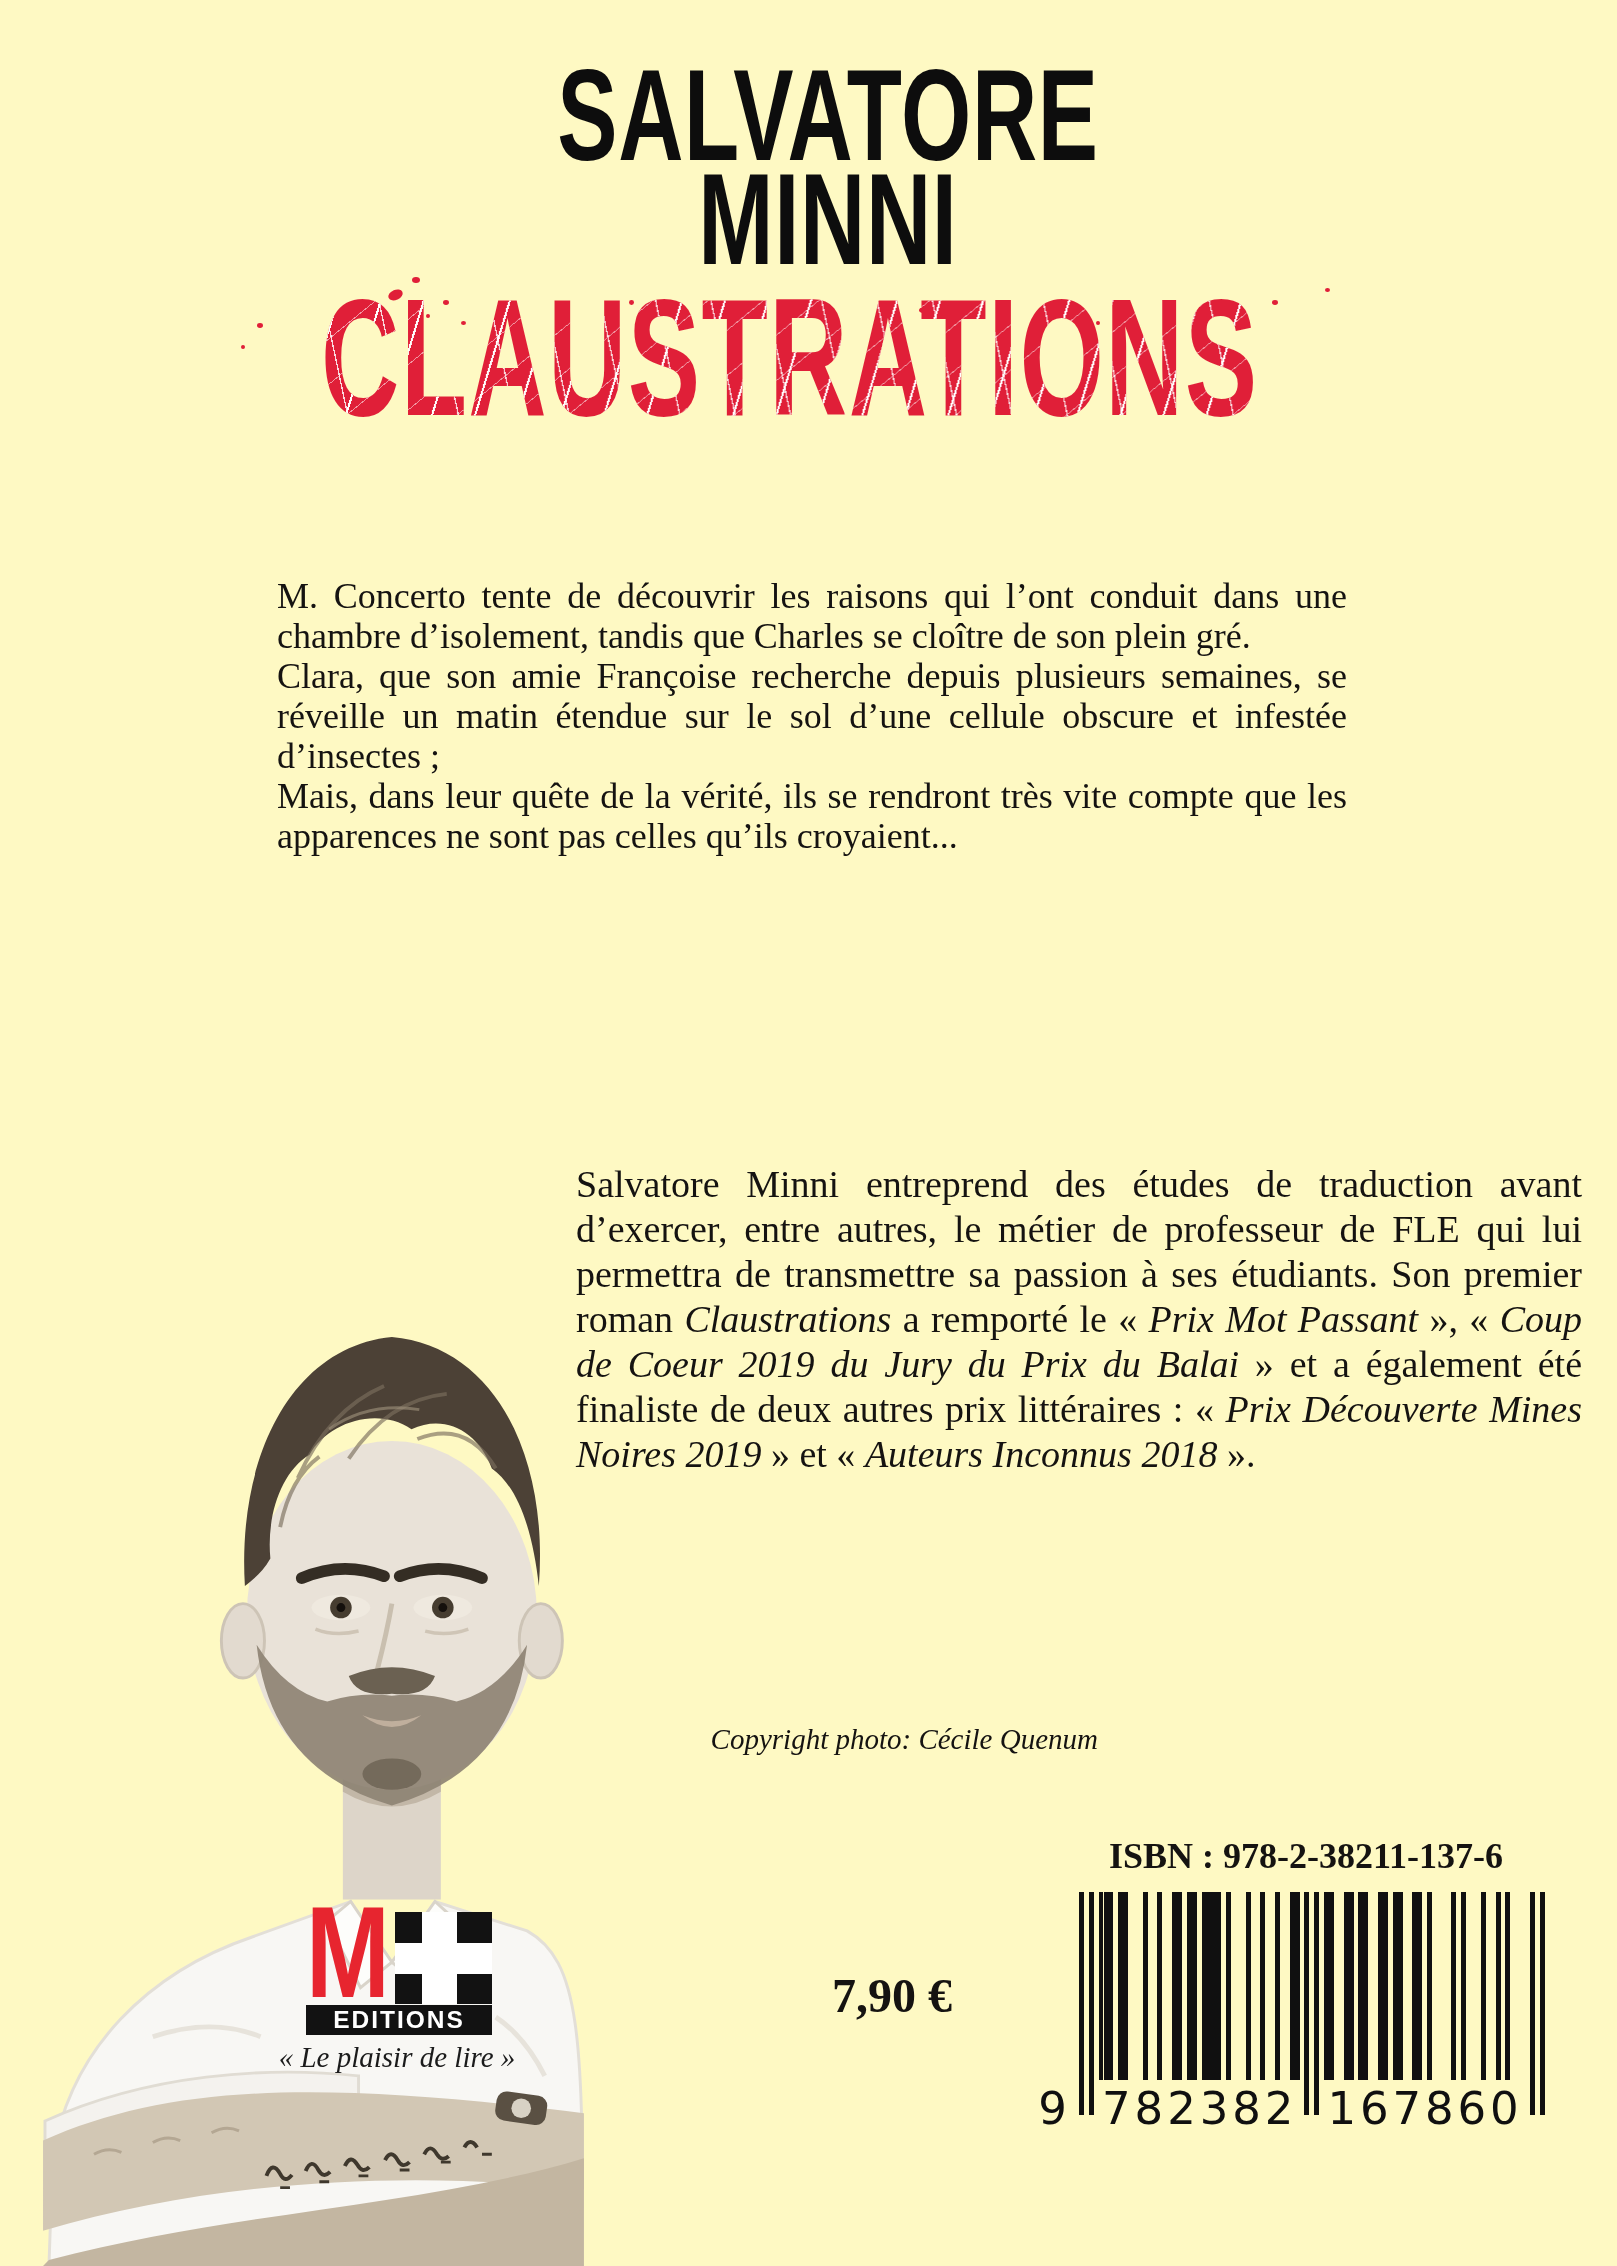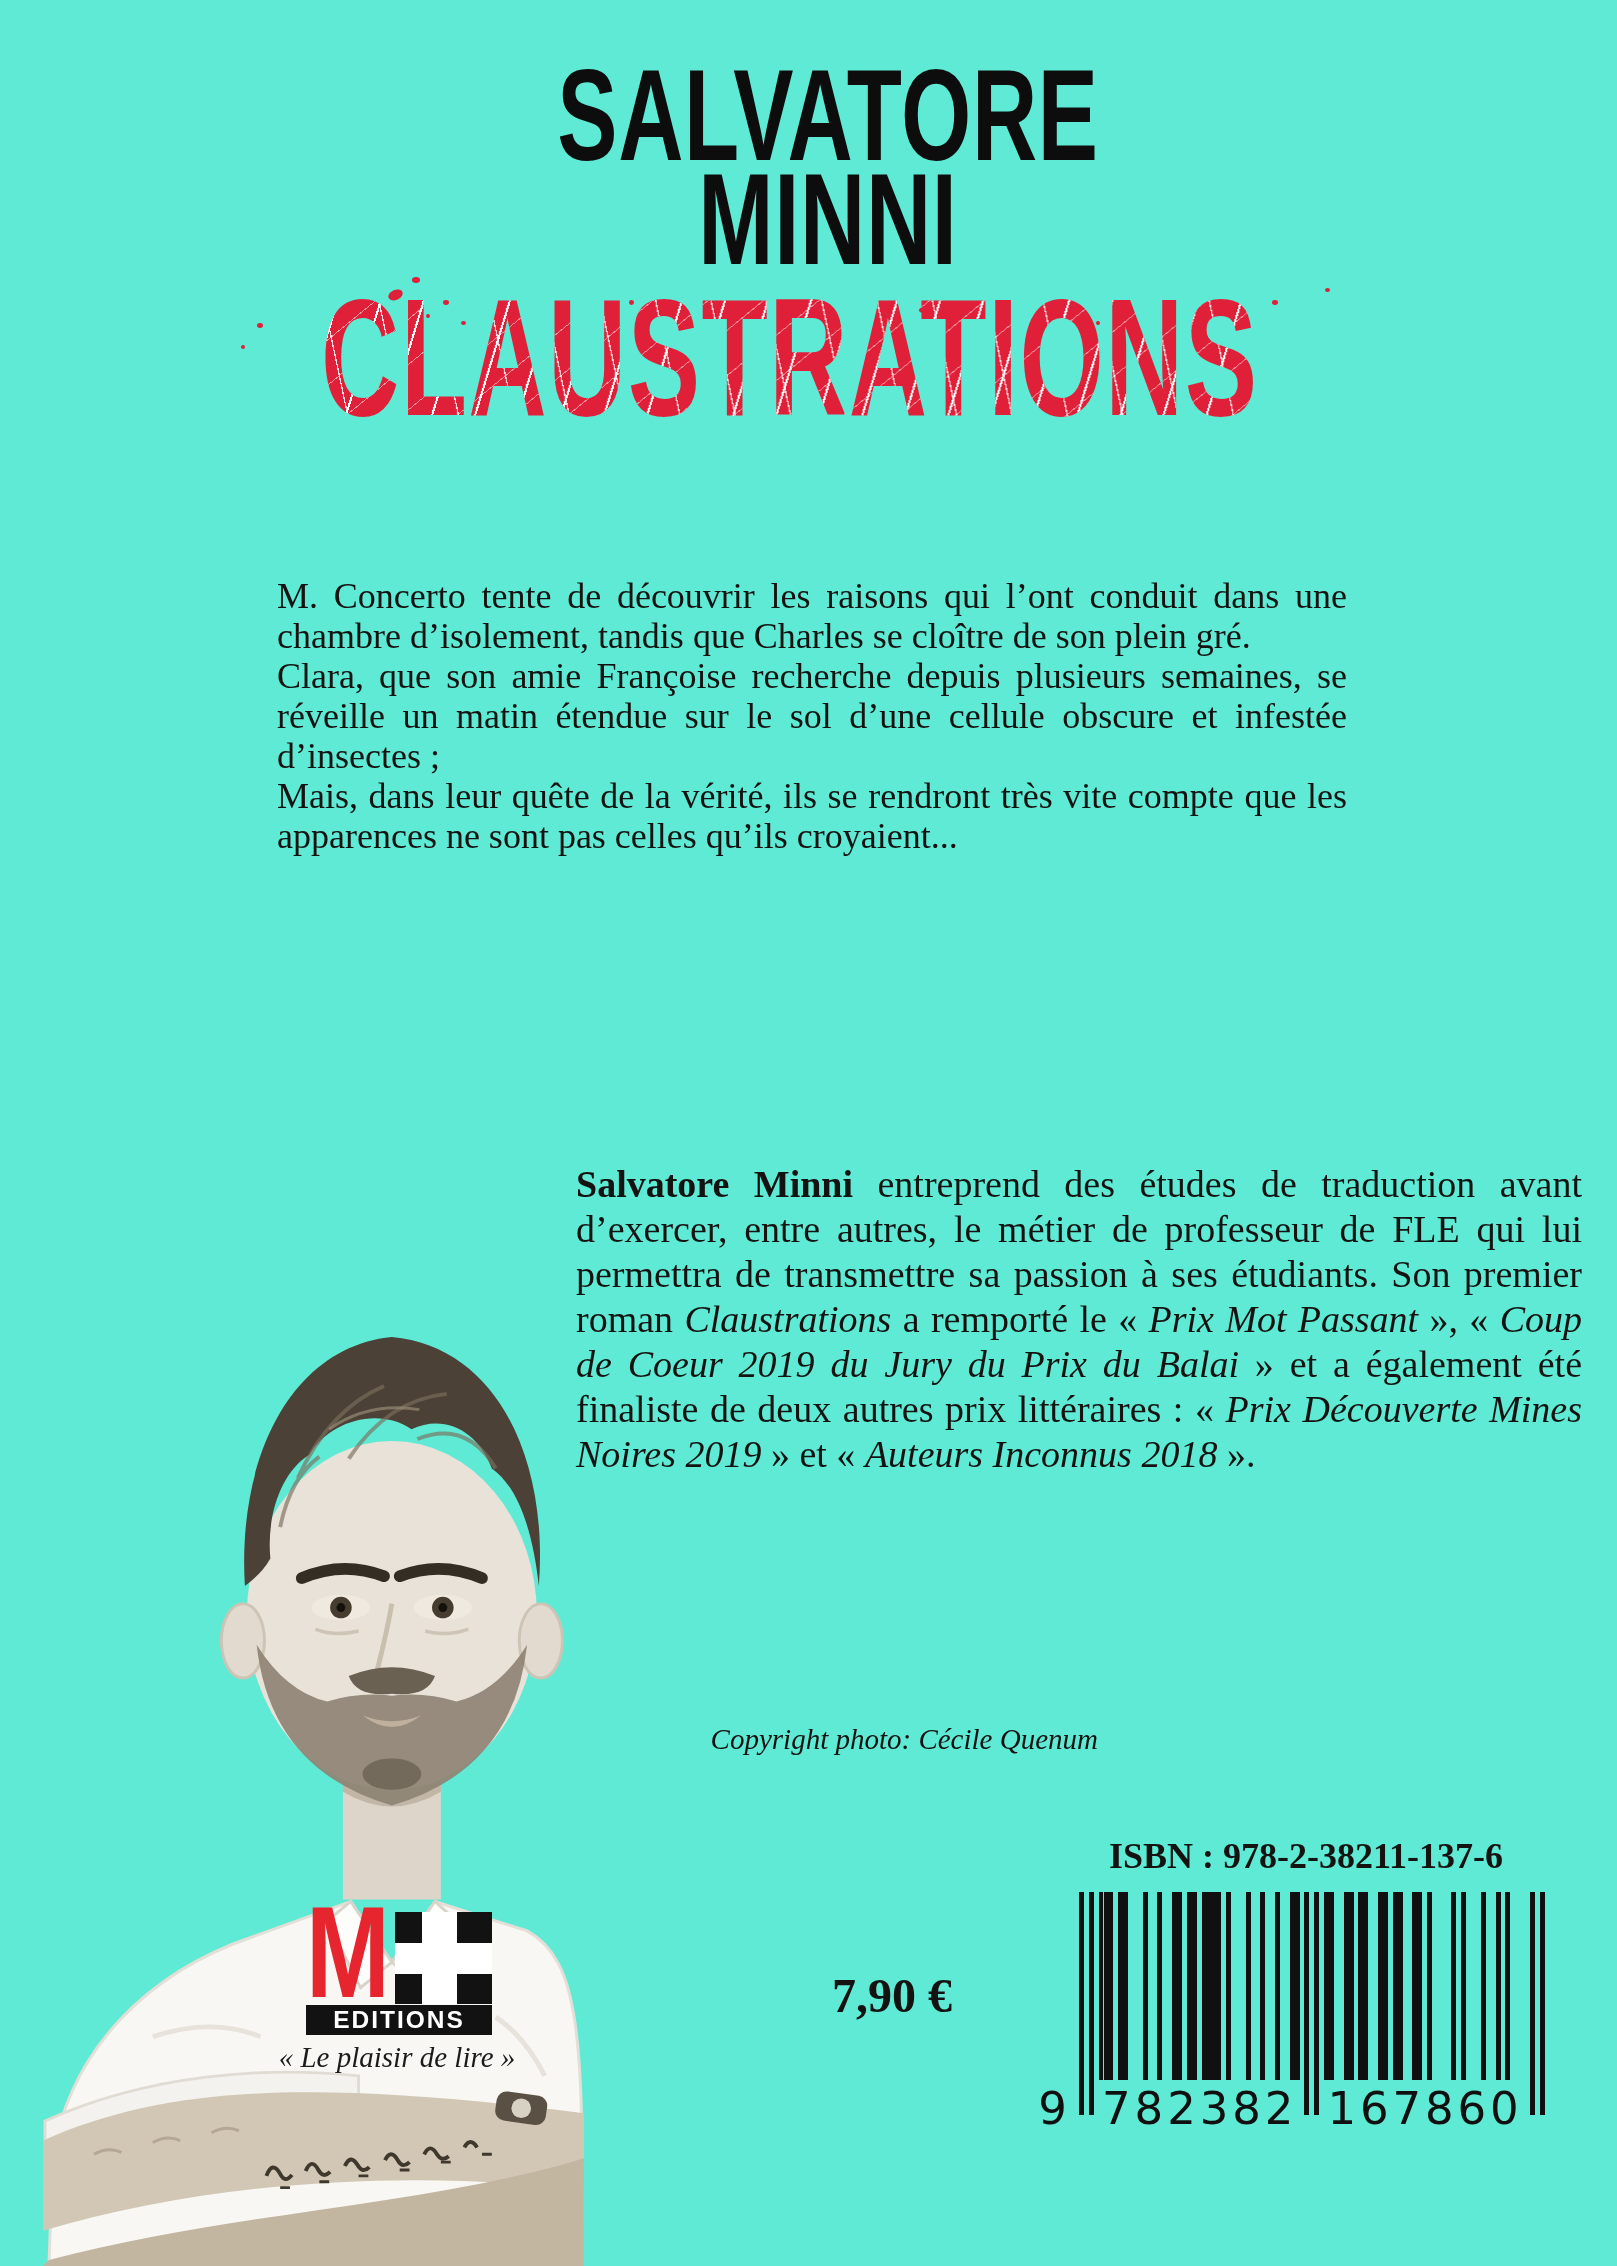--- a/index.html
+++ b/index.html
@@ -1,16 +1,16 @@
 <!DOCTYPE html>
 <html><head>
 <meta charset="utf-8">
 <style>
   html,body{margin:0;padding:0;background:#888;}
-  .page{position:relative;width:1617px;height:2266px;background:#5eead4;overflow:hidden;
+  .page{position:relative;width:1617px;height:2266px;background:#fef9c3;overflow:hidden;
         font-family:"Liberation Serif",serif;color:#151311;}
   .abs{position:absolute;}
 
   
   .author-name{left:191px;top:63px;width:1274px;text-align:center;
     font-family:"Liberation Sans",sans-serif;font-weight:700;font-size:129px;line-height:104px;
     color:#0d0d0d;letter-spacing:1px;transform:scaleX(.70);transform-origin:50% 0;white-space:nowrap;}
   .book-title{left:321px;top:274px;
     font-family:"Liberation Sans",sans-serif;font-weight:700;font-size:167px;line-height:167px;
     letter-spacing:2px;color:#e01f38;transform:scaleX(.65);transform-origin:0 0;white-space:nowrap;}
@@ -23,21 +23,21 @@
         #e01f38;
       -webkit-background-clip:text;background-clip:text;color:transparent;}
   }
   .splat{position:absolute;background:#e01f38;border-radius:50%;}
 
   
   .synopsis{left:277px;top:576px;width:1070px;font-size:36px;line-height:40px;
     text-align:justify;}
   .synopsis p{margin:0;}
   .bio{left:576px;top:1162px;width:1006px;font-size:38px;line-height:45px;text-align:justify;}
-  .bio .bold{font-weight:700;}
+  .bio .bold{font-weight:400;}
   .bio .italic{font-style:italic;}
   .credits{left:608px;top:1721px;width:490px;text-align:right;font-style:italic;
     font-size:29px;line-height:37px;}
 
   
   .isbn{left:1034px;top:1835px;width:544px;text-align:center;font-weight:700;font-size:36px;}
   .price{left:794px;top:1968px;width:196px;text-align:center;font-weight:700;font-size:48px;}
   .barcode{left:1079px;top:1892px;width:466px;height:241px;}
   .barcode .bar{position:absolute;top:0;width:4.9px;height:188px;background:#101010;}
   .barcode .bar.guard{height:223px;}

